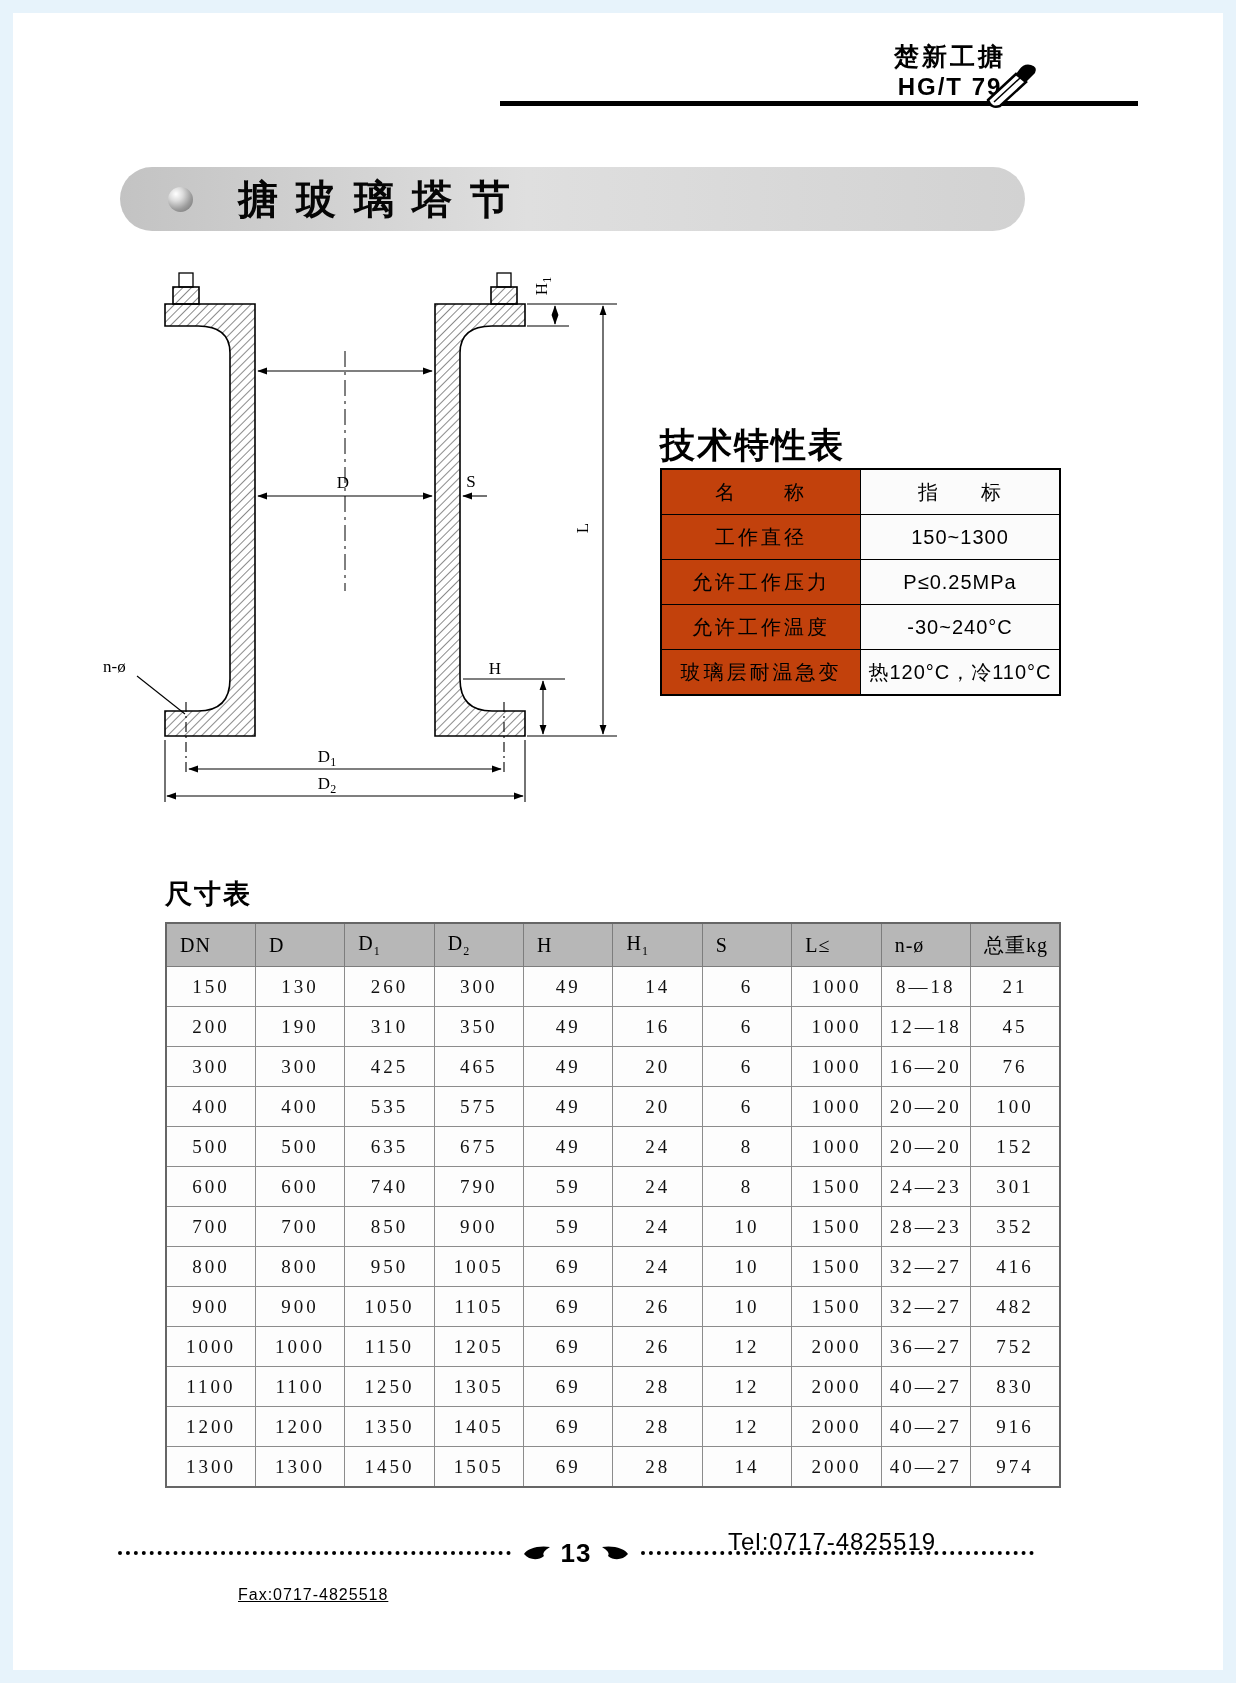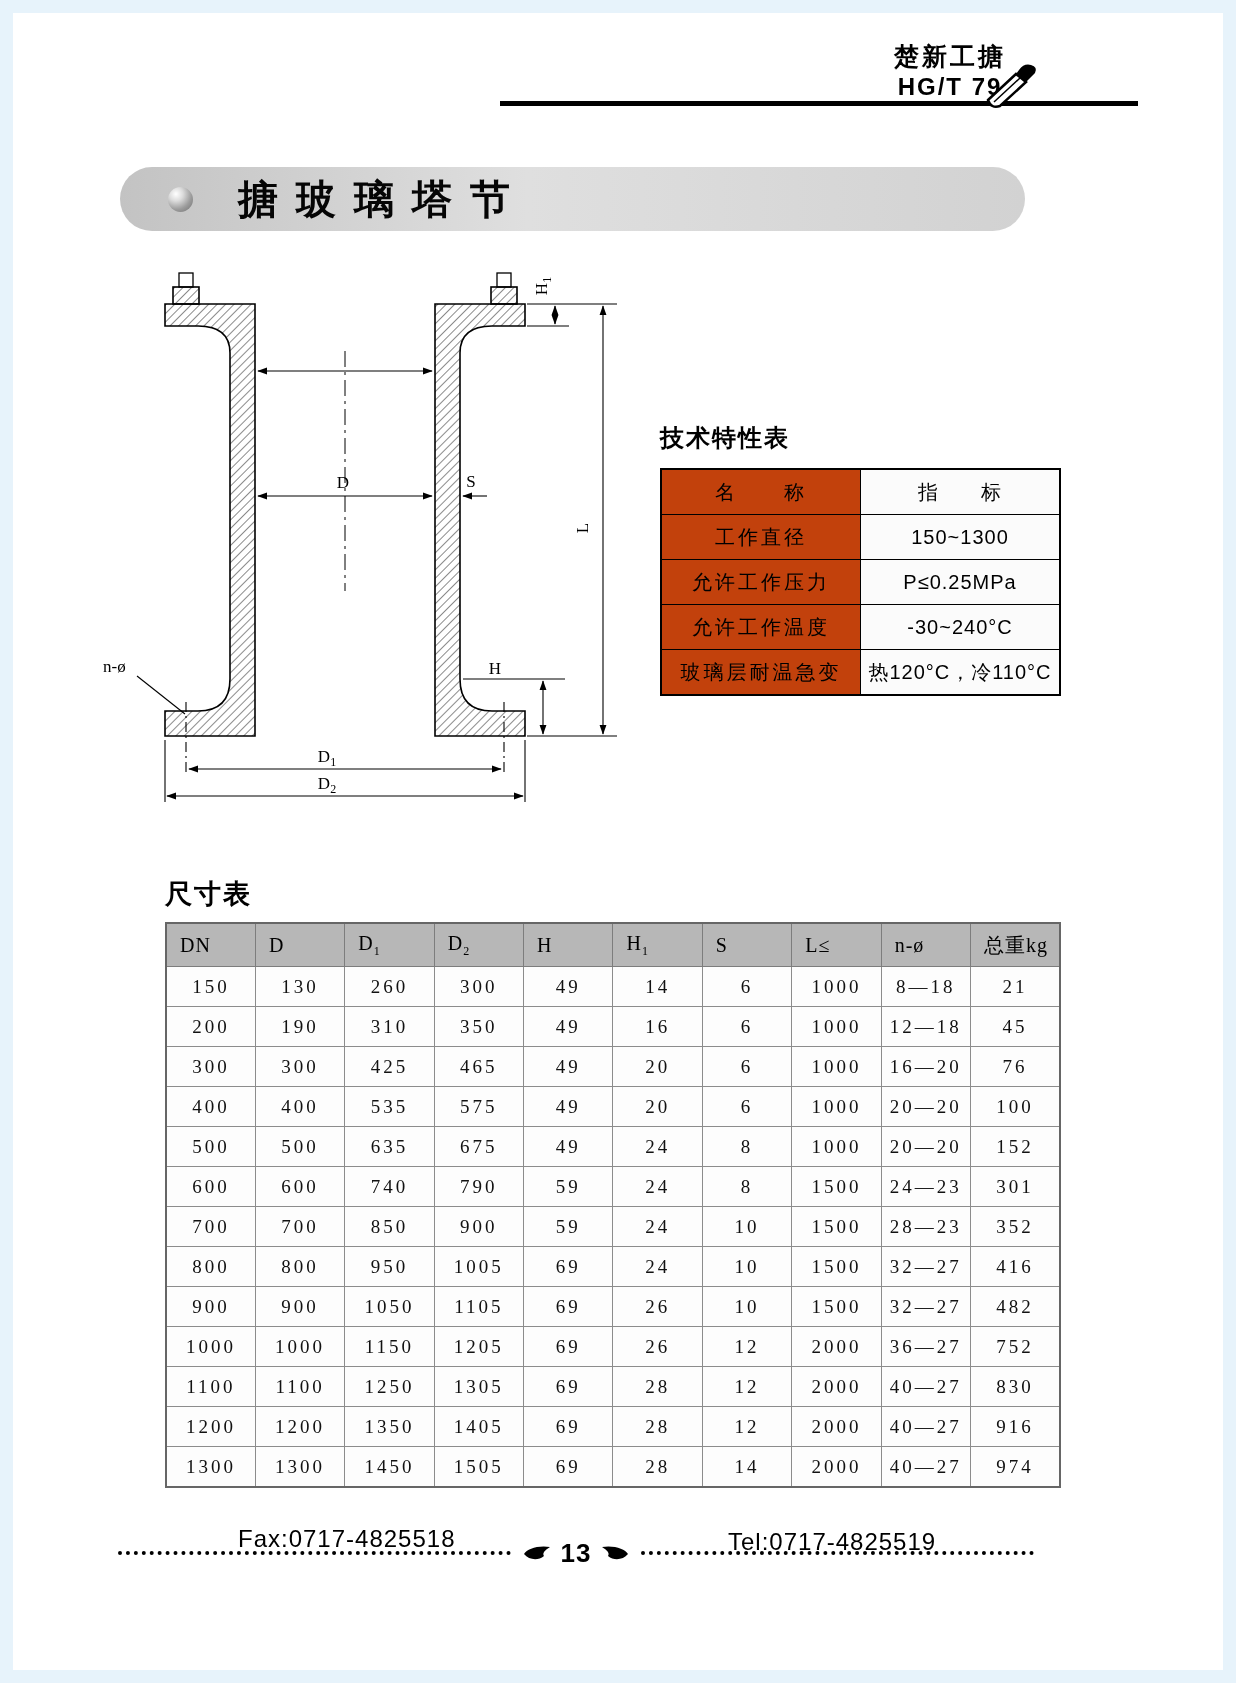--- a/index.html
+++ b/index.html
@@ -36,21 +36,21 @@
     width:25px; height:25px; border-radius:50%; margin-left:48px; flex:0 0 auto;
     background:radial-gradient(circle at 32% 28%, #ffffff 0%, #dcdcdc 28%, #9c9c9c 62%, #6d6d6d 100%);
   }
   .banner-title {
     margin:0 0 0 36px; font-size:40px; font-weight:bold; letter-spacing:18px; color:#050505;
   }
   
   .drawing { position:absolute; left:95px; top:256px; width:545px; height:590px; }
   
   .spec-title {
-    position:absolute; left:660px; top:422px; font-size:24px; font-weight:bold; letter-spacing:2px;
+    position:absolute; left:660px; top:422px; font-size:35px; font-weight:bold; letter-spacing:2px;
   }
   .spec-table {
     position:absolute; left:660px; top:468px; border-collapse:collapse;
     border:2px solid #000;
   }
   .spec-table th, .spec-table td {
     border:1.5px solid #000; width:190px; height:44px;
     font-size:20px; font-weight:normal; text-align:center; padding:0 4px;
   }
   .spec-table .spec-label { background:#c2410c; letter-spacing:3px; }
@@ -67,21 +67,21 @@
   .dim-table th {
     height:40px; background:#b7b7b7; font-size:20px; font-weight:normal;
     text-align:left; padding-left:13px; border:1.5px solid #7d7d7d; letter-spacing:1px;
   }
   .dim-table td {
     height:37px; background:#fdfdfd; font-size:19px; text-align:center;
     border:1.5px solid #8c8c8c; letter-spacing:3px; color:#111;
   }
   sub { font-size:12px; }
   
-  .fax { position:absolute; left:238px; top:1525px; font-size:24px; letter-spacing:1px; }
+  .fax { position:absolute; left:238px; top:1586px; font-size:16px; letter-spacing:1px;text-decoration:underline; }
   .tel { position:absolute; left:728px; top:1528px; font-size:24px; letter-spacing:1px; }
   .footer-line {
     position:absolute; left:118px; top:1538px; width:916px; height:30px;
     display:flex; align-items:center;
   }
   .dots { flex:1; border-top:4px dotted #000; height:0; }
   .footer-center { display:flex; align-items:center; gap:10px; margin:0 12px; }
   .page-number { font-size:26px; font-weight:bold; letter-spacing:1px; }
   .ornament-icon { display:block; }
 </style>

